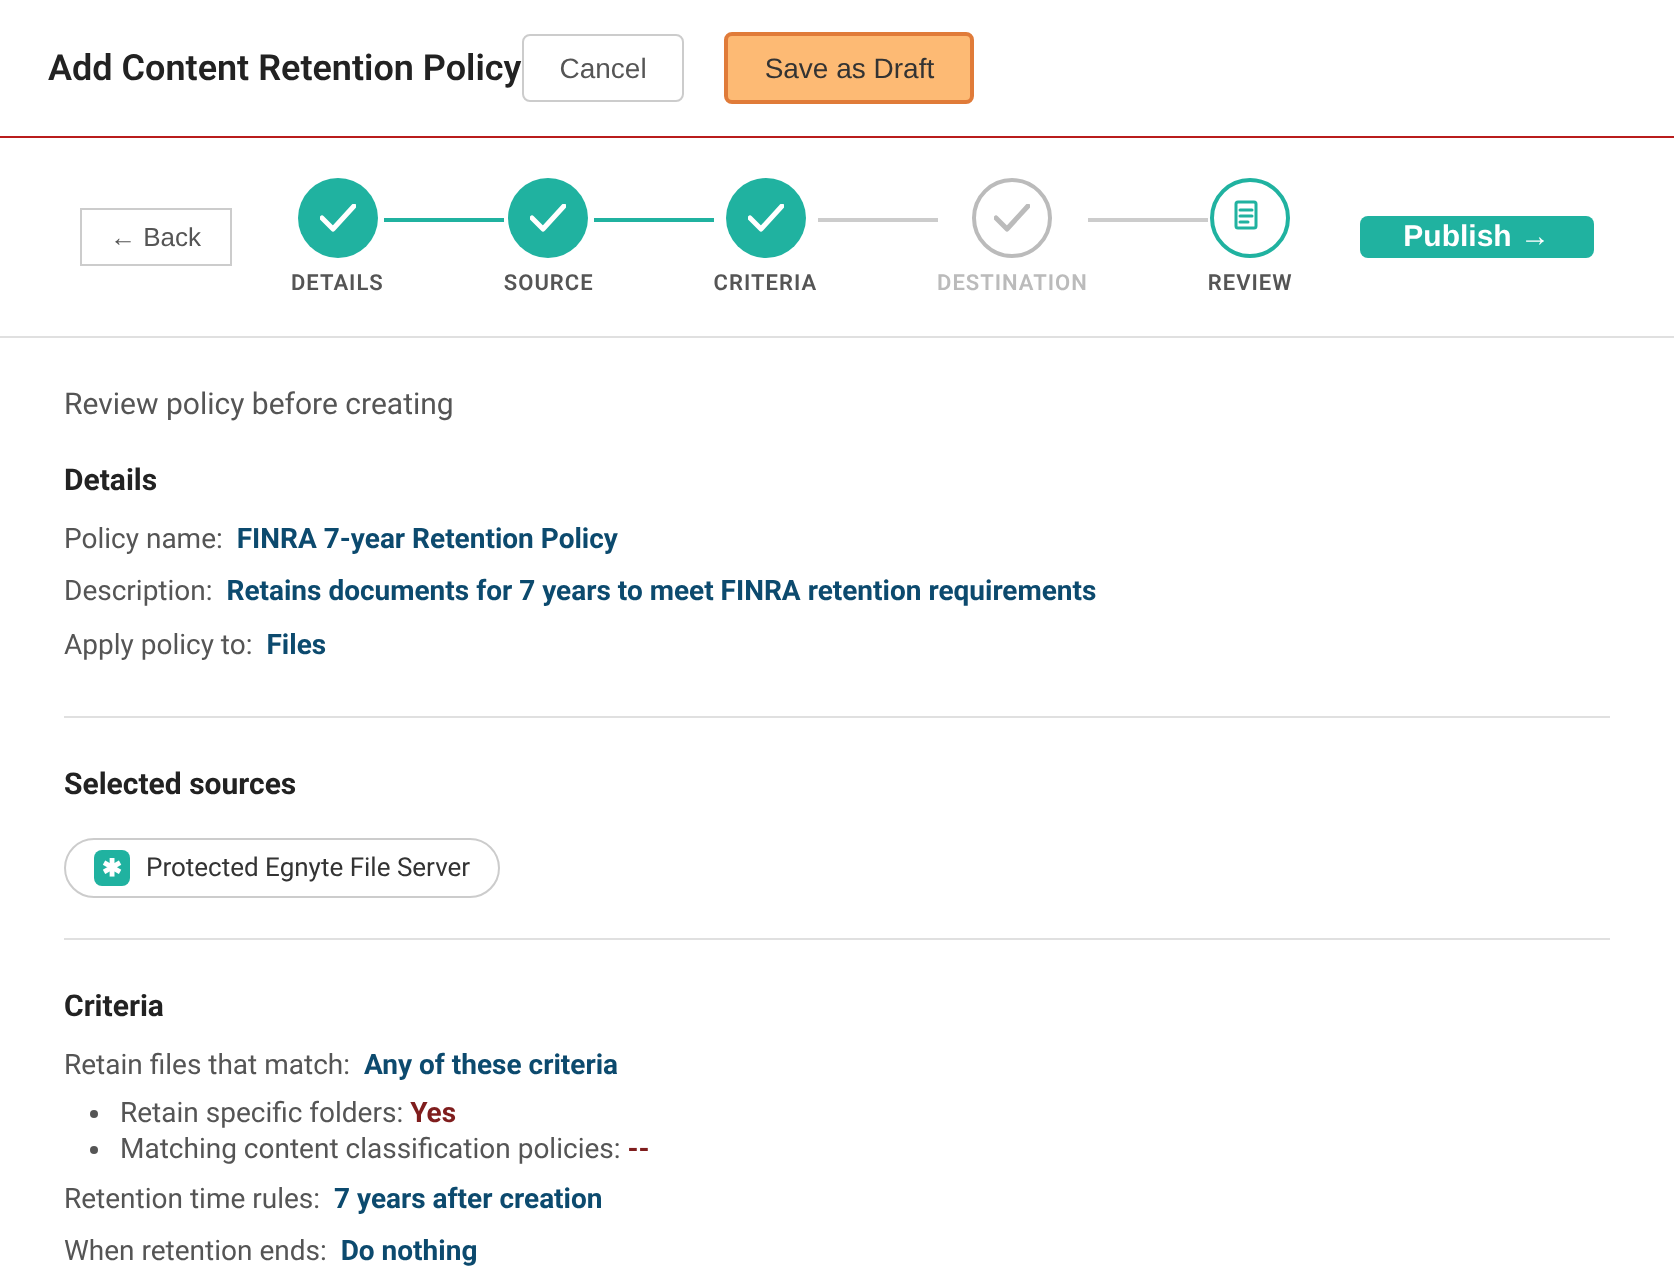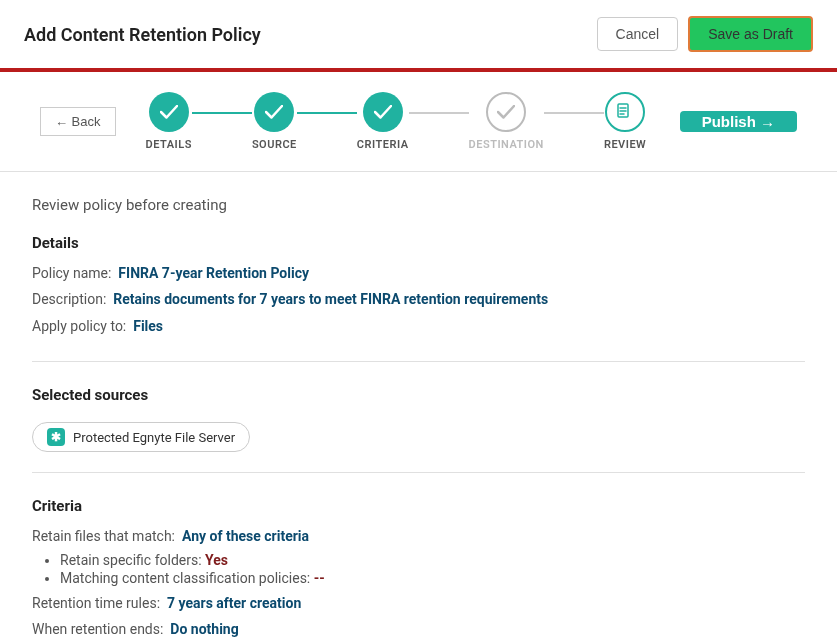--- a/index.html
+++ b/index.html
@@ -9,47 +9,46 @@
       color: #333;
       background: #fff;
       width: 837px;
       min-height: 644px;
     }
 
     
     .header {
       display: flex;
       align-items: center;
-      justify-content: space-between;
       padding: 16px 24px;
-      border-bottom: 4px solid #b91c1c;
+      border-bottom: 1px solid #b91c1c;
     }
     .header-title {
       font-size: 18px;
       font-weight: 600;
       color: #222;
     }
     .header-actions {
       display: flex;
-      gap: 10px;
+      gap: 20px;
       align-items: center;
     }
     .btn-cancel {
       padding: 8px 18px;
       border: 1px solid #ccc;
       background: #fff;
       border-radius: 4px;
       cursor: pointer;
       font-size: 14px;
       color: #555;
     }
     .btn-save-draft {
       padding: 8px 18px;
       border: 2px solid #e07b39;
-      background: #22c55e;
+      background: #fdba74;
       border-radius: 4px;
       cursor: pointer;
       font-size: 14px;
       color: #333;
       font-weight: 500;
     }
 
     
     .stepper-bar {
       display: flex;

